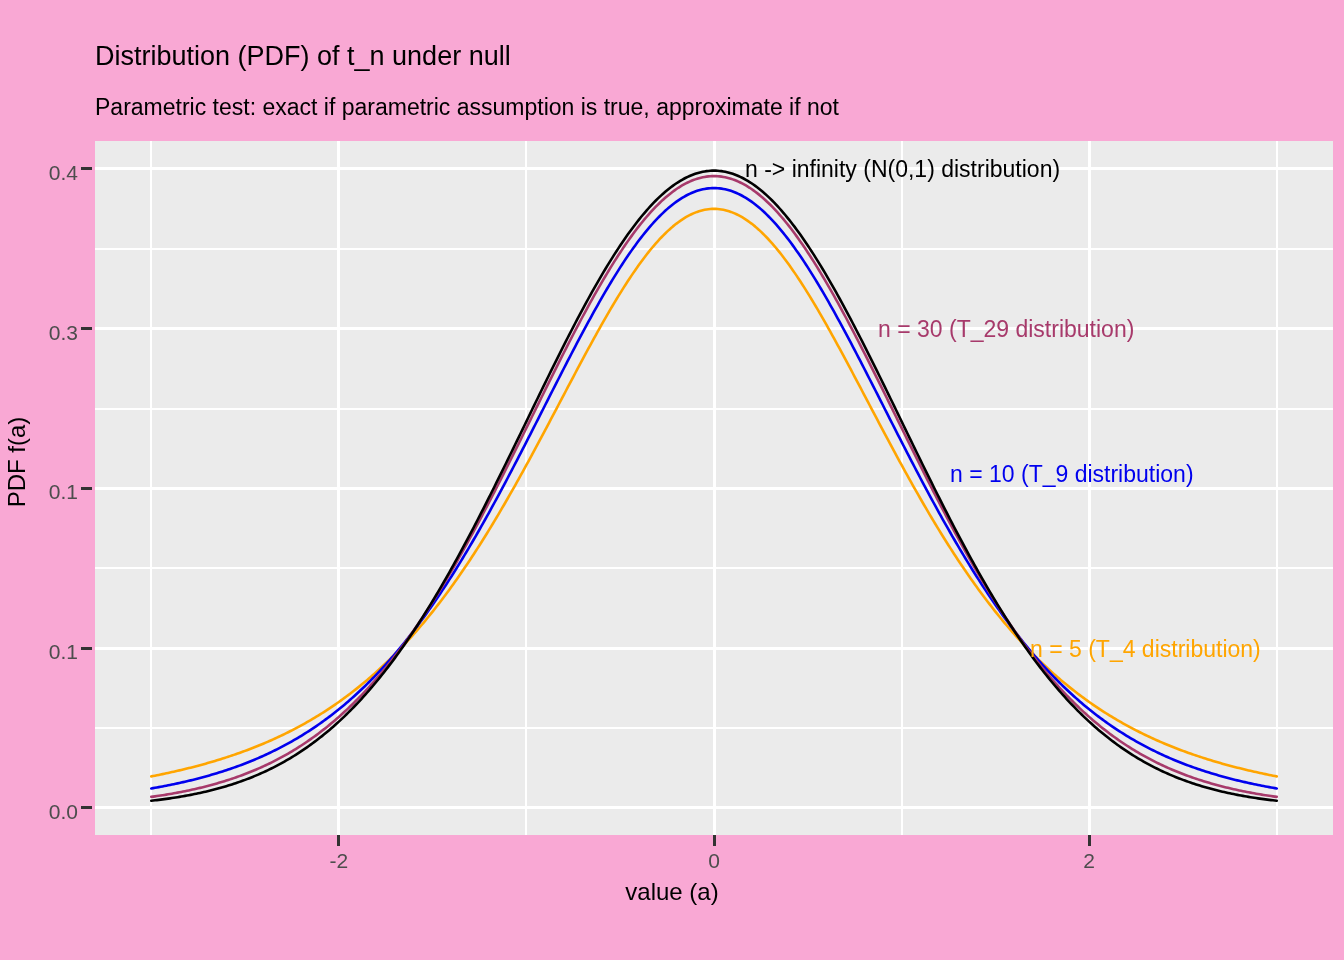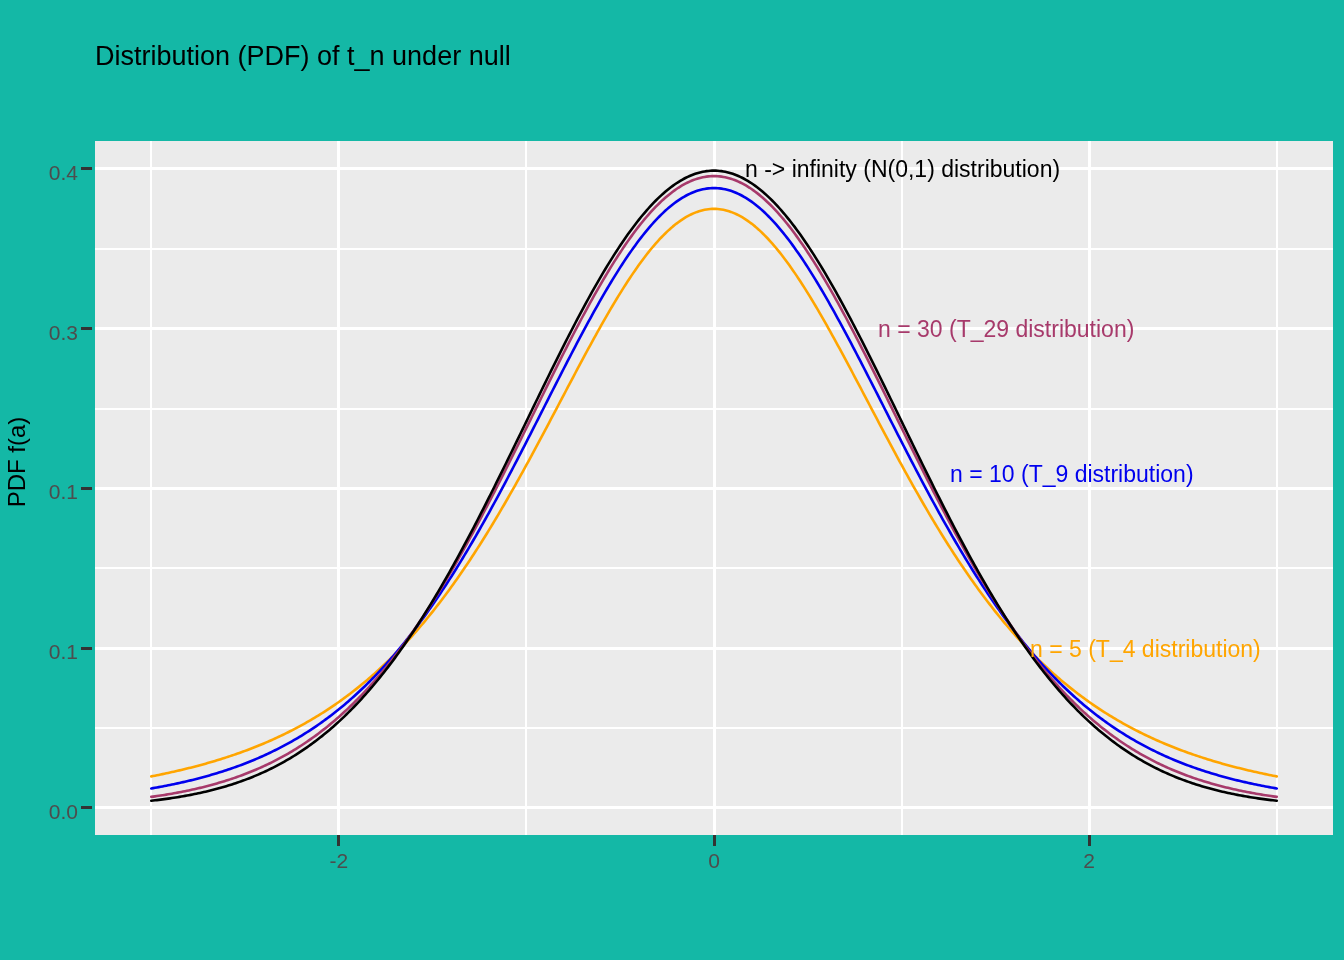--- a/index.html
+++ b/index.html
@@ -12,21 +12,21 @@
     width: 1344px;
     height: 960px;
     font-family: "Liberation Sans", sans-serif;
     -webkit-font-smoothing: antialiased;
   }
   #root {
     position: relative;
     width: 1344px;
     height: 960px;
     overflow: hidden;
-    background: #14b8a6;
+    background: #f9a8d4;
   }
   .plot-title {
     position: absolute;
     left: 95px;
     top: 41px;
     font-size: 27px;
     color: #000000;
     white-space: nowrap;
     letter-spacing: 0px;
   }
@@ -149,20 +149,21 @@
     color: #000000;
     white-space: nowrap;
   }
 </style>
 </head>
 <body>
 
 <div id="root">
 
   <div class="plot-title">Distribution (PDF) of t_n under null</div>
+  <div class="plot-subtitle">Parametric test: exact if parametric assumption is true, approximate if not</div>
 
   <div class="panel">
     <div id="gridlines">
         <div class="grid-minor-h" style="top: 585.985px;"></div>
         <div class="grid-minor-h" style="top: 426.261px;"></div>
         <div class="grid-minor-h" style="top: 266.537px;"></div>
         <div class="grid-minor-h" style="top: 106.814px;"></div>
         <div class="grid-major-h" style="top: 665.347px;"></div>
         <div class="grid-major-h" style="top: 505.623px;"></div>
         <div class="grid-major-h" style="top: 345.899px;"></div>
@@ -204,15 +205,16 @@
     </div>
   <div class="x-axis-ticks" id="x-axis-ticks">
       <div class="x-tick-mark" style="left: 242.348px;"></div>
       <div class="x-tick-label" style="left: 243.848px;">-2</div>
       <div class="x-tick-mark" style="left: 617.5px;"></div>
       <div class="x-tick-label" style="left: 619px;">0</div>
       <div class="x-tick-mark" style="left: 992.652px;"></div>
       <div class="x-tick-label" style="left: 994.152px;">2</div>
     </div>
 
+  <div class="x-axis-title">value (a)</div>
   <div class="y-axis-title">PDF f(a)</div>
 
 </div>
 
 </body></html>

